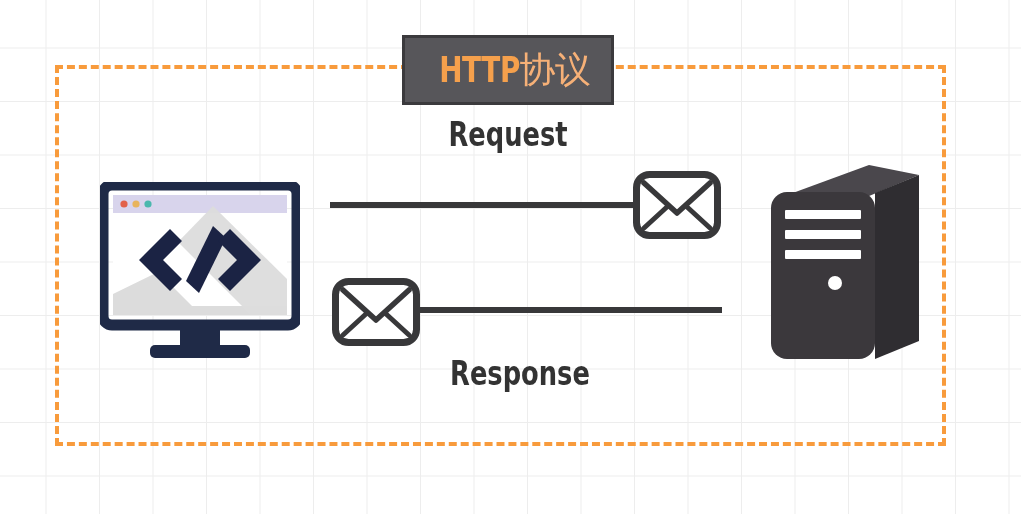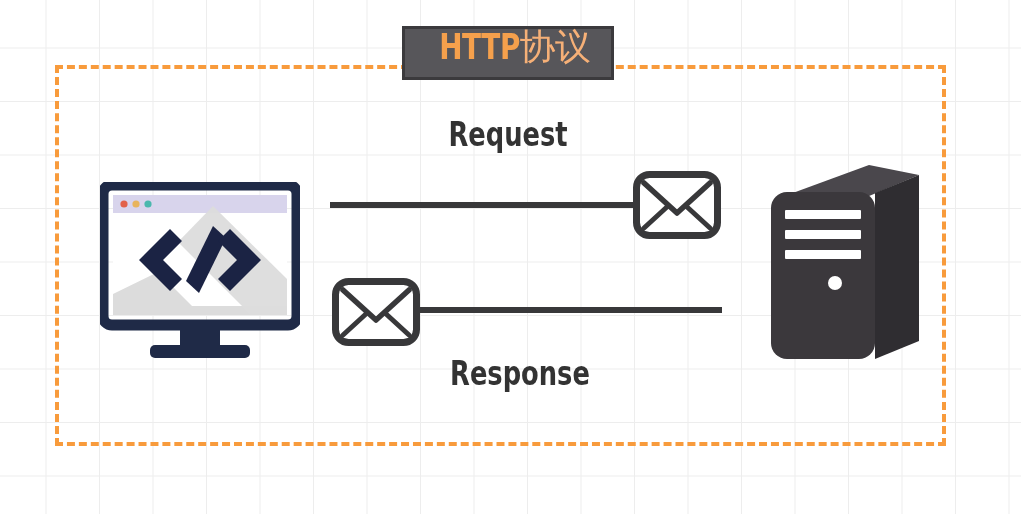--- a/index.html
+++ b/index.html
@@ -29,27 +29,28 @@
     width: 891px;
     height: 381px;
     box-sizing: border-box;
     border: 4px dashed #f89b3c;
   }
 
   
   #title-box {
     position: absolute;
     left: 402px;
-    top: 26px;
+    top: 35px;
     width: 212px;
-    height: 54px;
+    height: 70px;
     box-sizing: border-box;
     background: #57565a;
     border: 3px solid #3b3a3d;
     display: flex;
+    align-items: center;
     justify-content: center;
     z-index: 6;
   }
   #title-box .title-text {
     font-size: 36px;
     line-height: 1;
     white-space: nowrap;
     letter-spacing: -0.5px;
   }
   .t-http {

